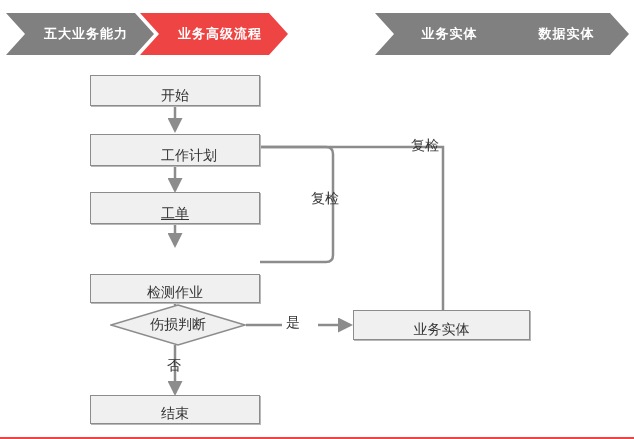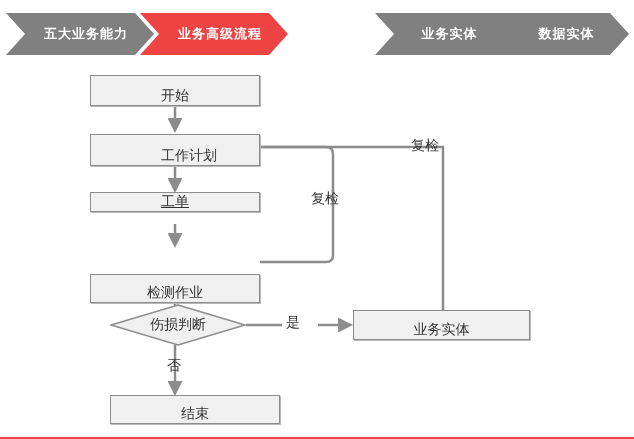--- a/index.html
+++ b/index.html
@@ -151,40 +151,40 @@
     </svg>
 
     <div class="node" style="left:90px; top:75px; width:170px; height:31px;">
       <span>开始</span>
     </div>
 
     <div class="node" style="left:90px; top:134px; width:170px; height:32px;padding-left:28px;">
       <span>工作计划</span>
     </div>
 
-    <div class="node" style="left:90px; top:192px; width:170px; height:20px;text-decoration:underline;">
+    <div class="node" style="left:90px; top:192px; width:170px; height:32px;text-decoration:underline;">
       <span>工单</span>
     </div>
 
     <div class="node" style="left:90px; top:247px; width:170px; height:29px;margin-top:27px;">
       <span>检测作业</span>
     </div>
 
     <div class="diamond-wrap" style="left:110px; top:304px; width:136px; height:42px;">
       <svg class="diamond-shape" viewBox="0 0 136 42" preserveAspectRatio="none" xmlns="http://www.w3.org/2000/svg">
         <polygon points="68,1 135,21 68,41 1,21" fill="#f0f0f0" stroke="#8c8c8c" stroke-width="1.5"></polygon>
       </svg>
       <span class="diamond-label">伤损判断</span>
     </div>
 
     <div class="node" style="left:353px; top:310px; width:177px; height:30px;">
       <span>业务实体</span>
     </div>
 
-    <div class="node" style="left:90px; top:395px; width:170px; height:29px;margin-left:20px;">
+    <div class="node" style="left:90px; top:395px; width:170px; height:29px;">
       <span>结束</span>
     </div>
 
     <div class="edge-label" style="left:311px; top:190px;">复检</div>
 
     <div class="edge-label" style="left:411px; top:137px;">复检</div>
 
     <div class="edge-label" style="left:286px; top:314px;">是</div>
 
     <div class="edge-label" style="left:167px; top:357px;">否</div>

